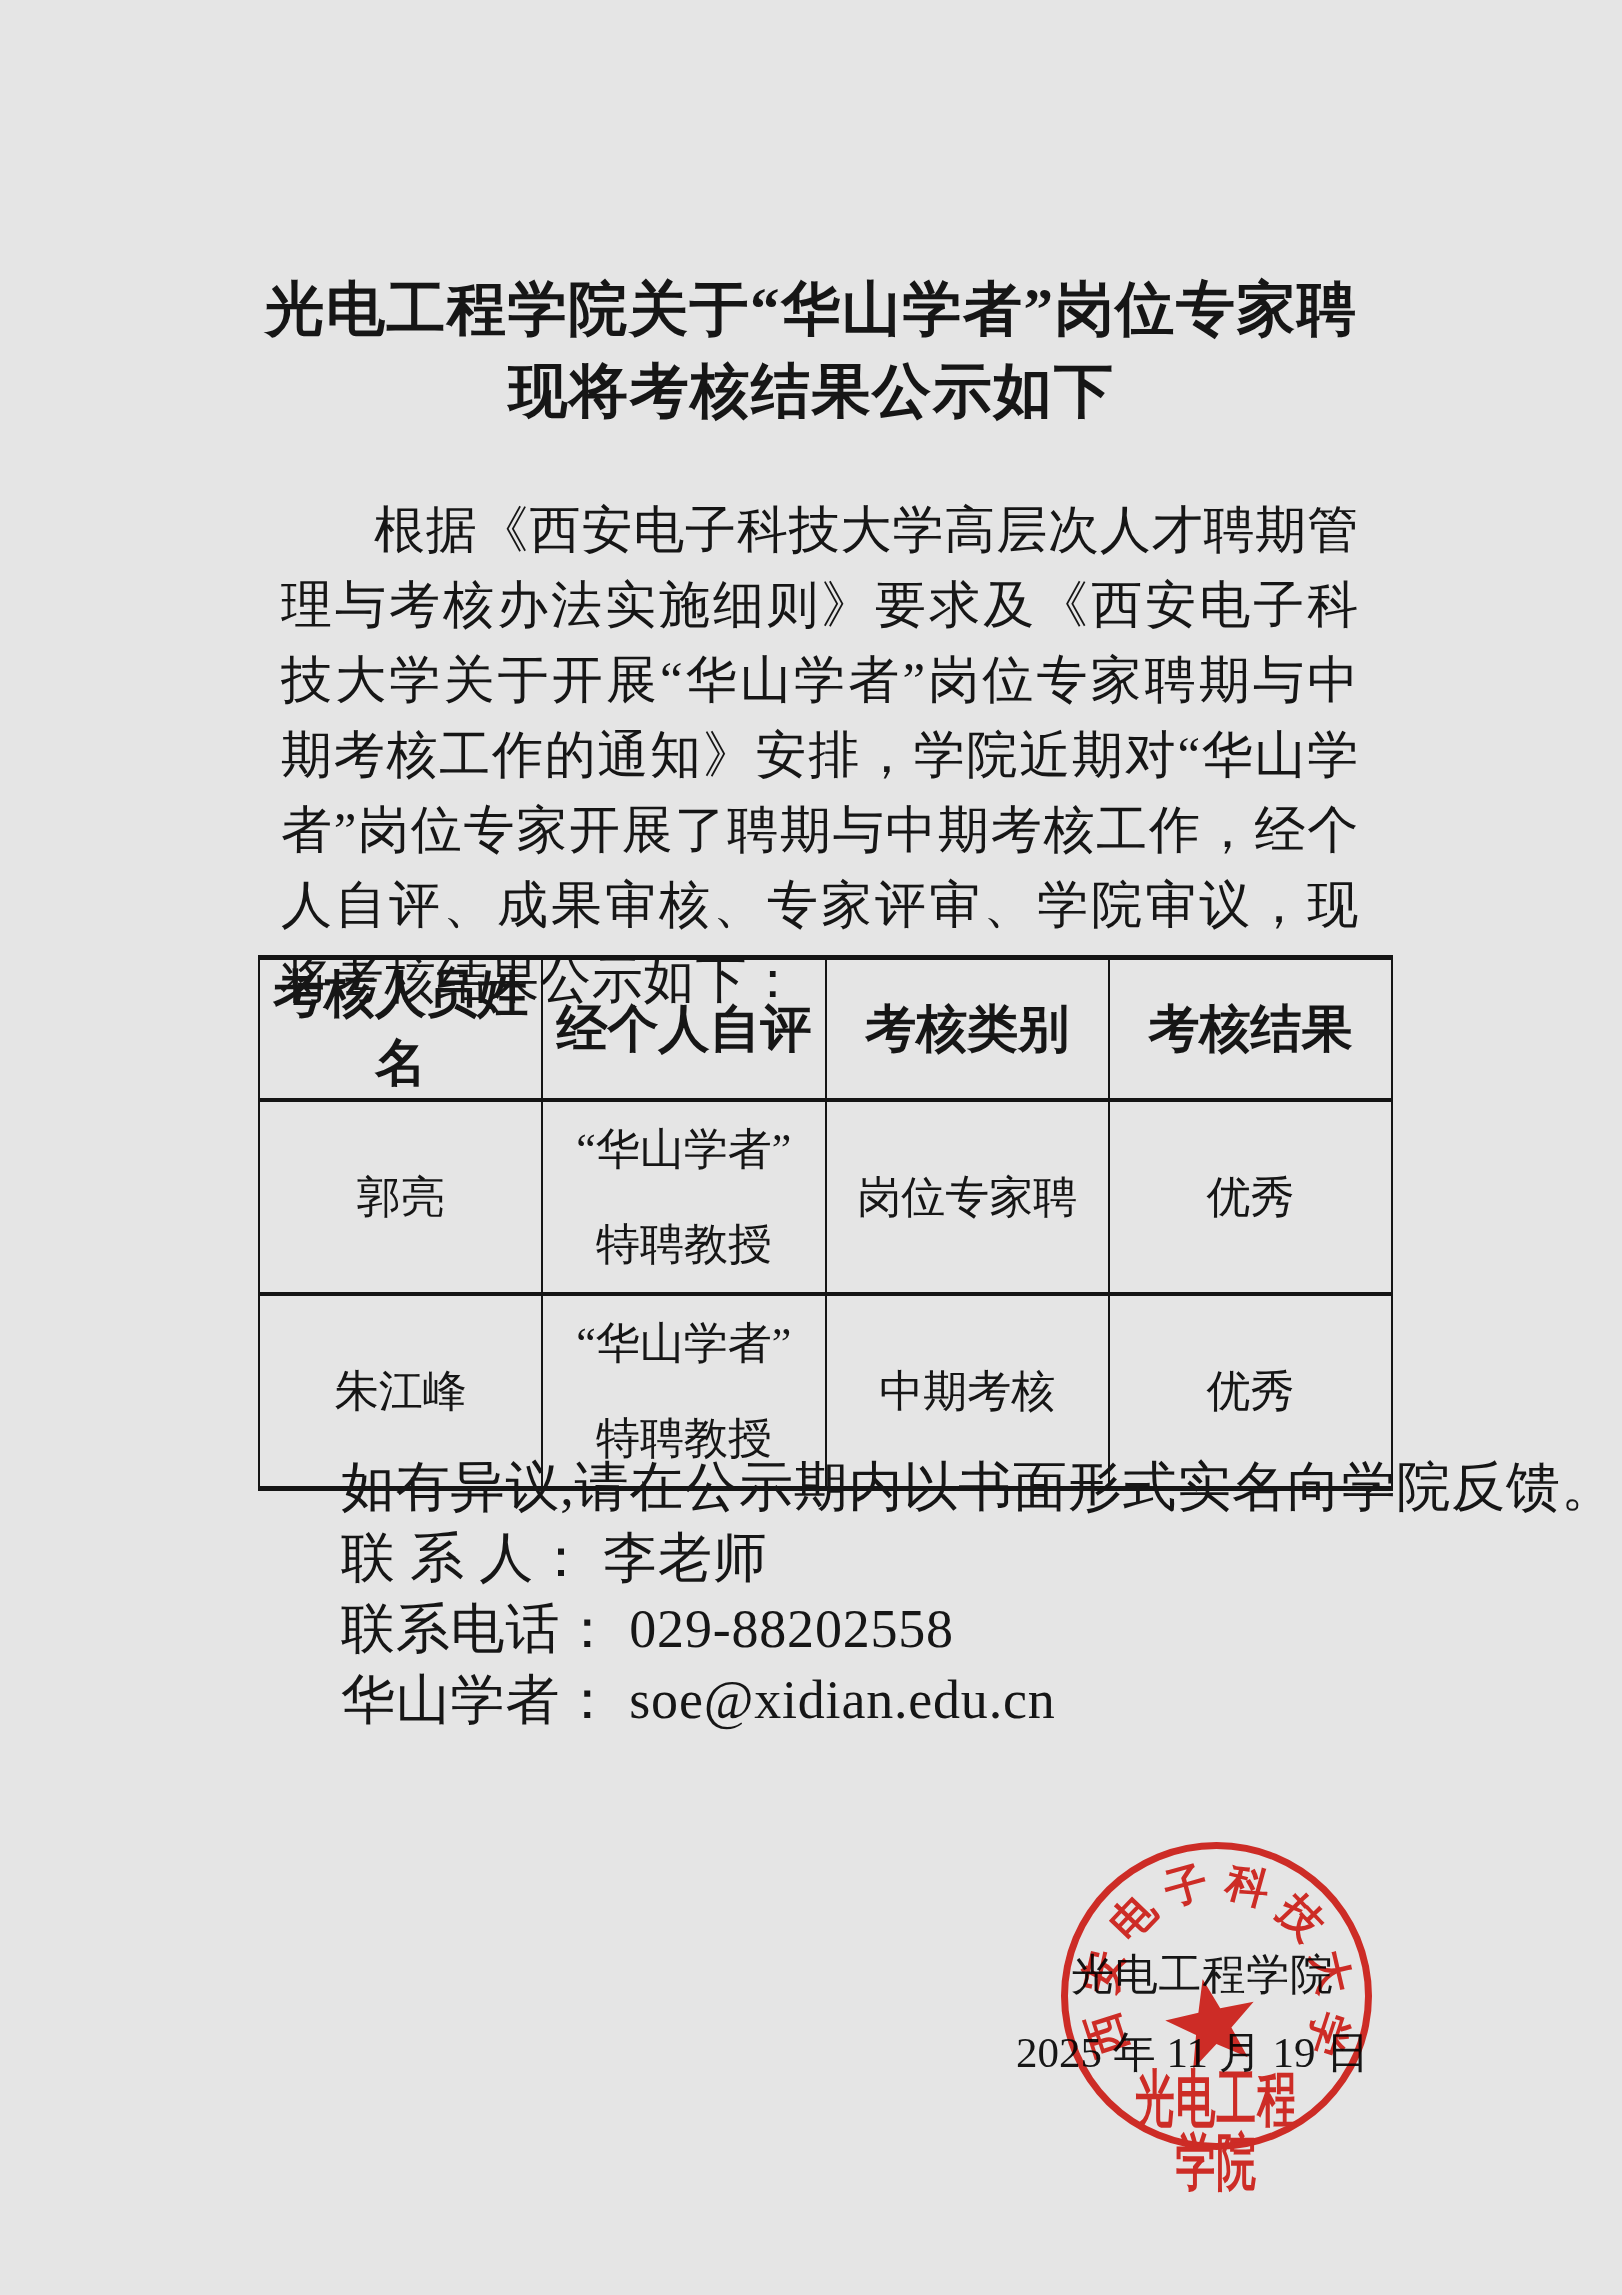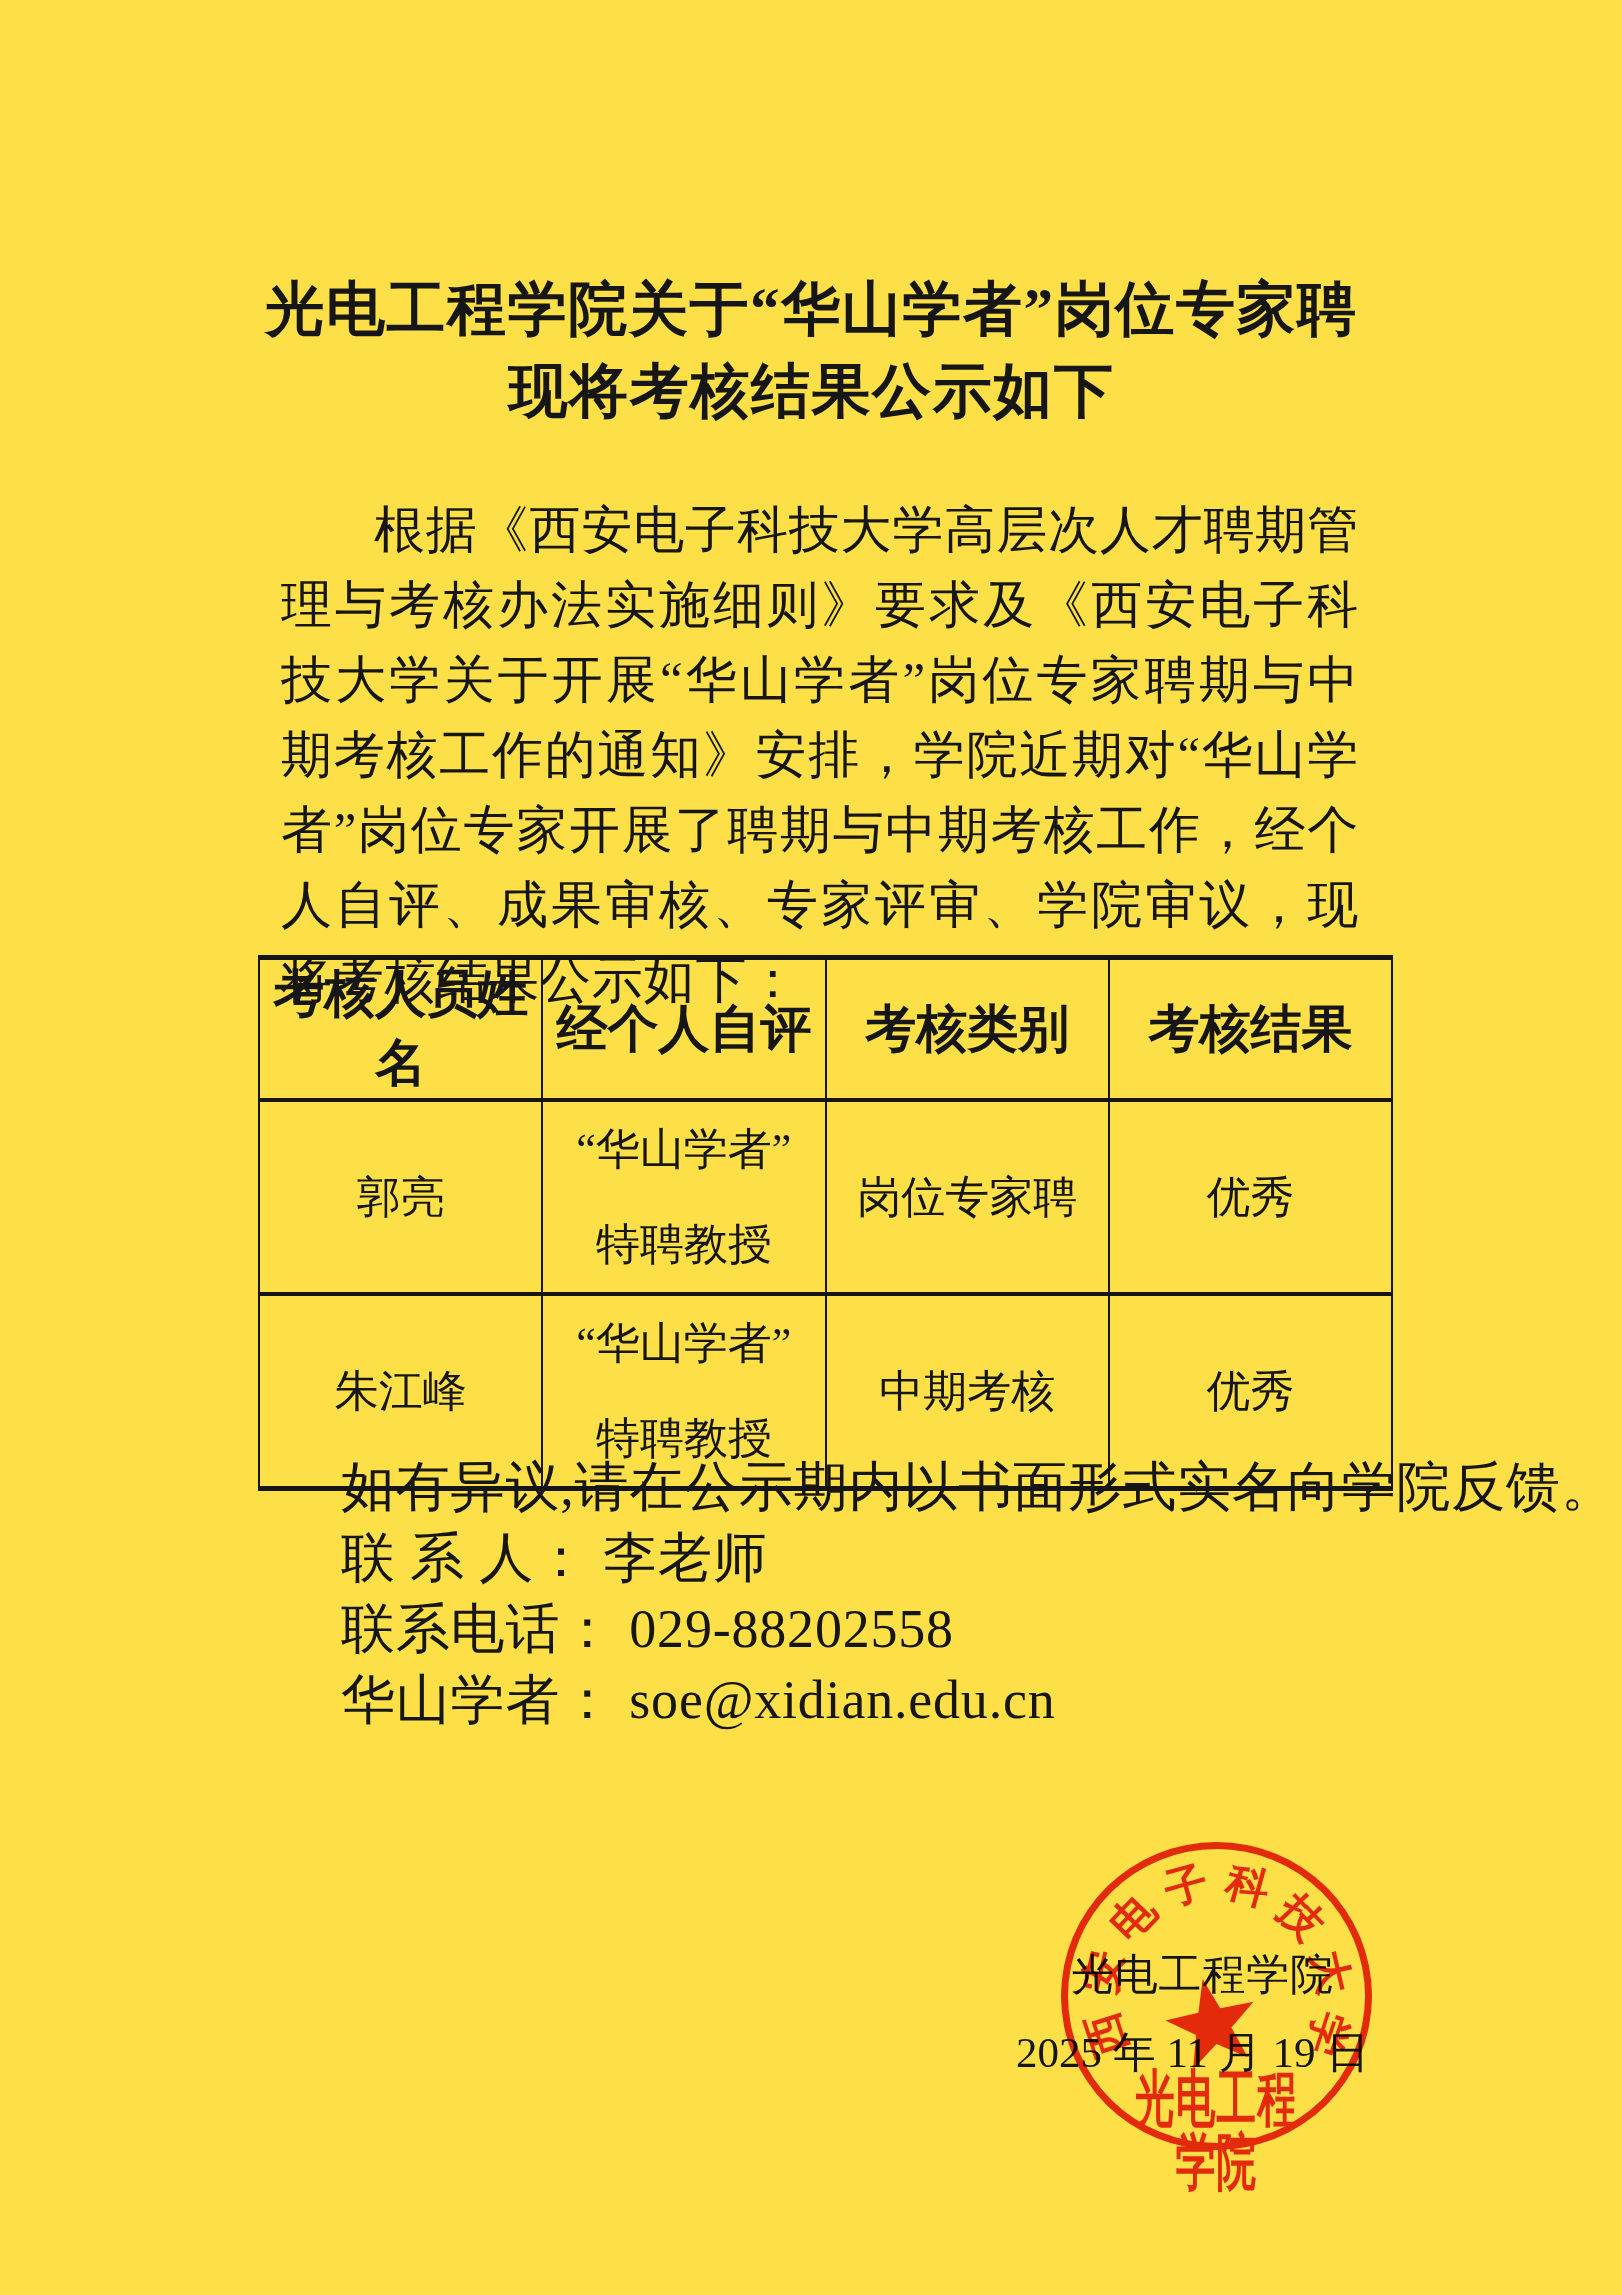--- a/index.html
+++ b/index.html
@@ -1,20 +1,20 @@
 <!DOCTYPE html>
 <html style="font-size:12.7px"><head>
 <meta charset="utf-8">
 <style>
   html,body{margin:0;padding:0;background:#9a9a9a;}
   .page{
     position:relative;
     width:1623px;height:2295px;
     margin:0 auto;
-    background:#fde047;
+    background:#e5e5e5;
     overflow:hidden;
     font-family:"Liberation Serif","DejaVu Serif",serif;
     color:#161616;
   }
   .doc-title{
     position:absolute;left:0;top:268px;width:1623px;
     text-align:center;font-weight:bold;
     font-size:59px;line-height:82px;
     letter-spacing:1.6px;
   }

